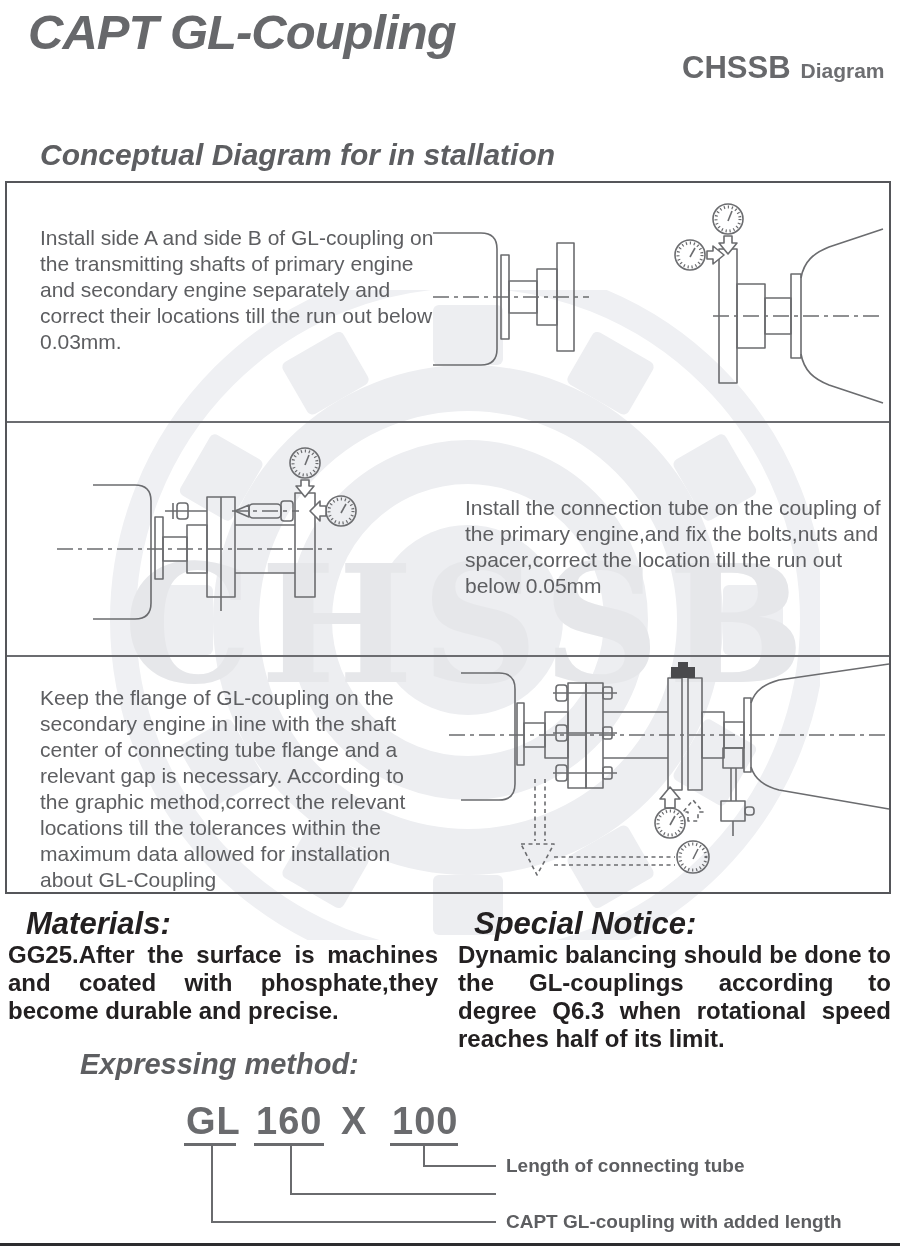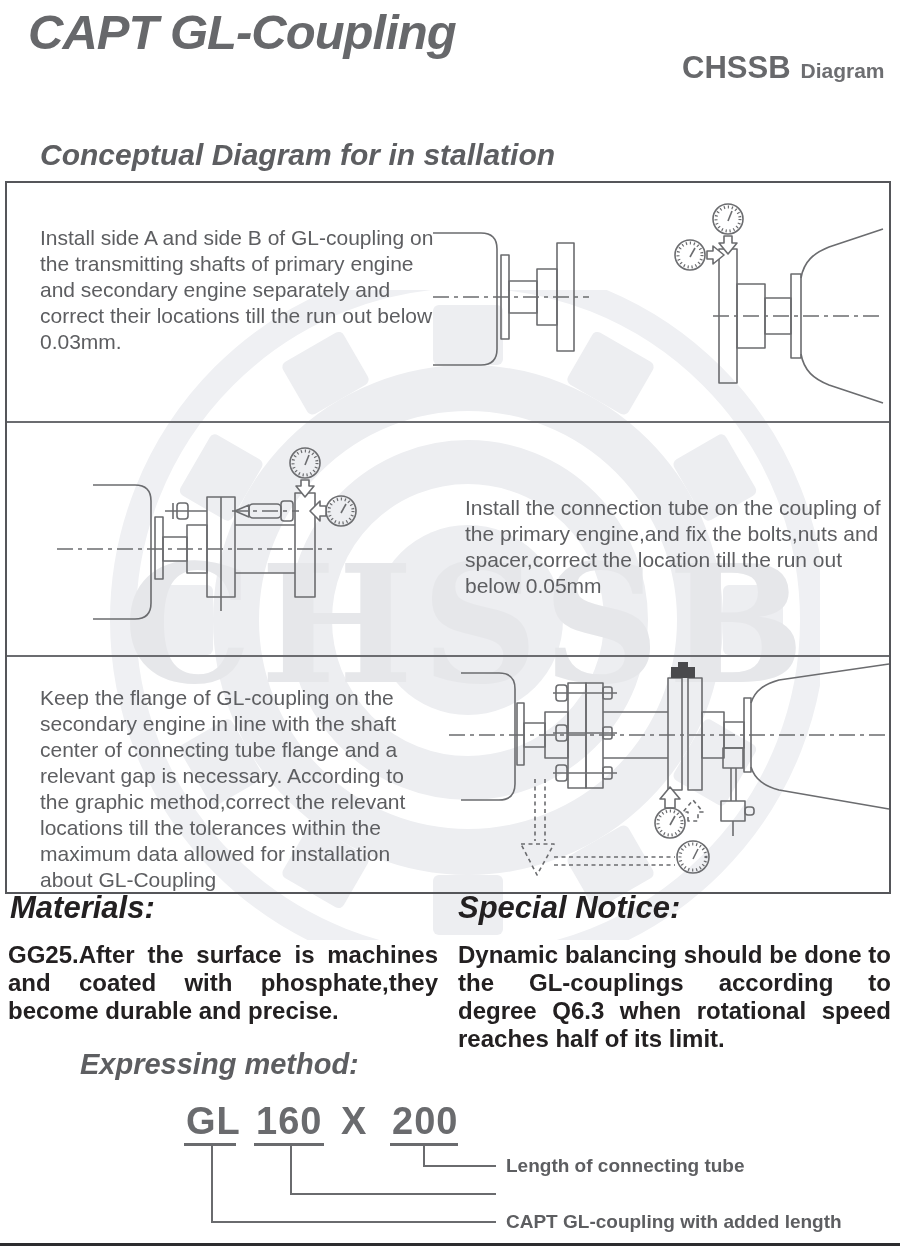--- a/index.html
+++ b/index.html
@@ -32,21 +32,21 @@
   }
   .diag{position:absolute;}
   .diag *{stroke:#6b6c6f; stroke-width:1.6; fill:none; stroke-linejoin:round;}
   .diag .cl{stroke-dasharray:16,5,4,5; stroke-width:1.4;}
   .diag .tick{stroke-dasharray:1.2,2.8; stroke-width:3;}
   .diag .white{fill:#ffffff;}
   .diag .fillblk{fill:#4a4a4d; stroke:none;}
   .diag .dash2{stroke-dasharray:4,3.5; stroke-width:1.6; fill:none;}
   
   .sechead{
-    position:absolute; margin:0; font-size:31px; font-weight:800; font-style:italic; color:#232021;
+    position:absolute; margin:16px; font-size:31px; font-weight:800; font-style:italic; color:#232021;
   }
   .secbody{
     position:absolute; margin:0; font-size:24px; font-weight:700; color:#232021;
     line-height:28px; text-align:justify;
   }
   
   .exphead{
     position:absolute; left:80px; top:1048px; margin:0; font-size:29px; font-weight:800;
     font-style:italic; color:#5d5e61;text-align:right;
   }
@@ -218,21 +218,21 @@
   <p class="secbody" style="left:8px; top:941px; width:430px">GG25.After the surface is machines and coated with phosphate,they become durable and precise.</p>
 
   <h2 class="sechead" style="left:458px; top:890px">Special Notice:</h2>
   <p class="secbody" style="left:458px; top:941px; width:433px">Dynamic balancing should be done to the GL-couplings according to degree Q6.3 when rotational speed reaches half of its limit.</p>
 
   <h2 class="exphead">Expressing method:</h2>
 
   <span class="code" style="left:186px; top:1100px">GL</span>
   <span class="code" style="left:256px; top:1100px">160</span>
   <span class="code" style="left:341px; top:1100px">X</span>
-  <span class="code" style="left:392px; top:1100px">200</span>
+  <span class="code" style="left:392px; top:1100px">100</span>
 
   <div class="uline" style="left:184px; top:1143px; width:52px"></div>
   <div class="uline" style="left:254px; top:1143px; width:70px"></div>
   <div class="uline" style="left:390px; top:1143px; width:68px"></div>
 
   <div class="vline" style="left:211px; top:1146px; height:77px"></div>
   <div class="vline" style="left:290px; top:1146px; height:49px"></div>
   <div class="vline" style="left:423px; top:1146px; height:21px"></div>
 
   <div class="hline" style="left:423px; top:1165px; width:73px"></div>

